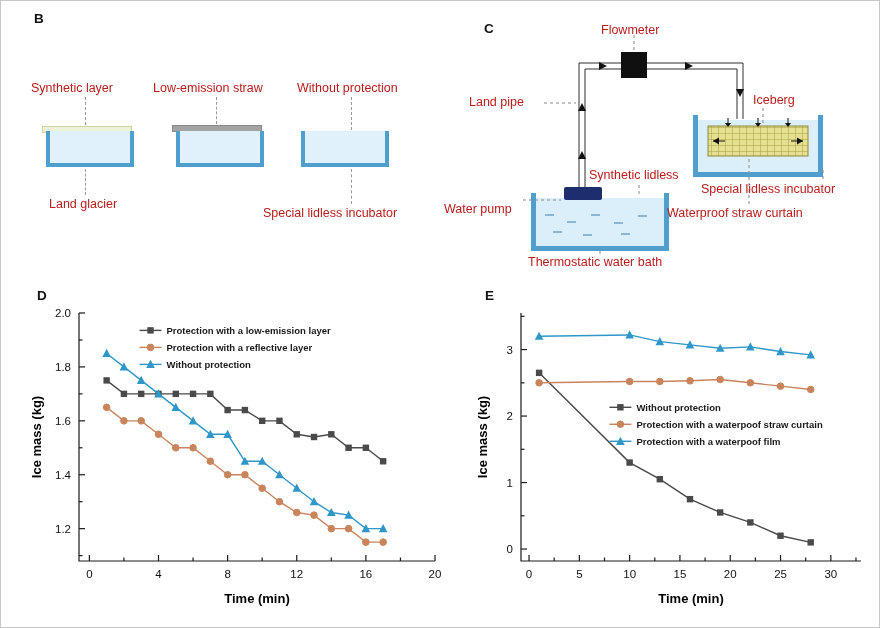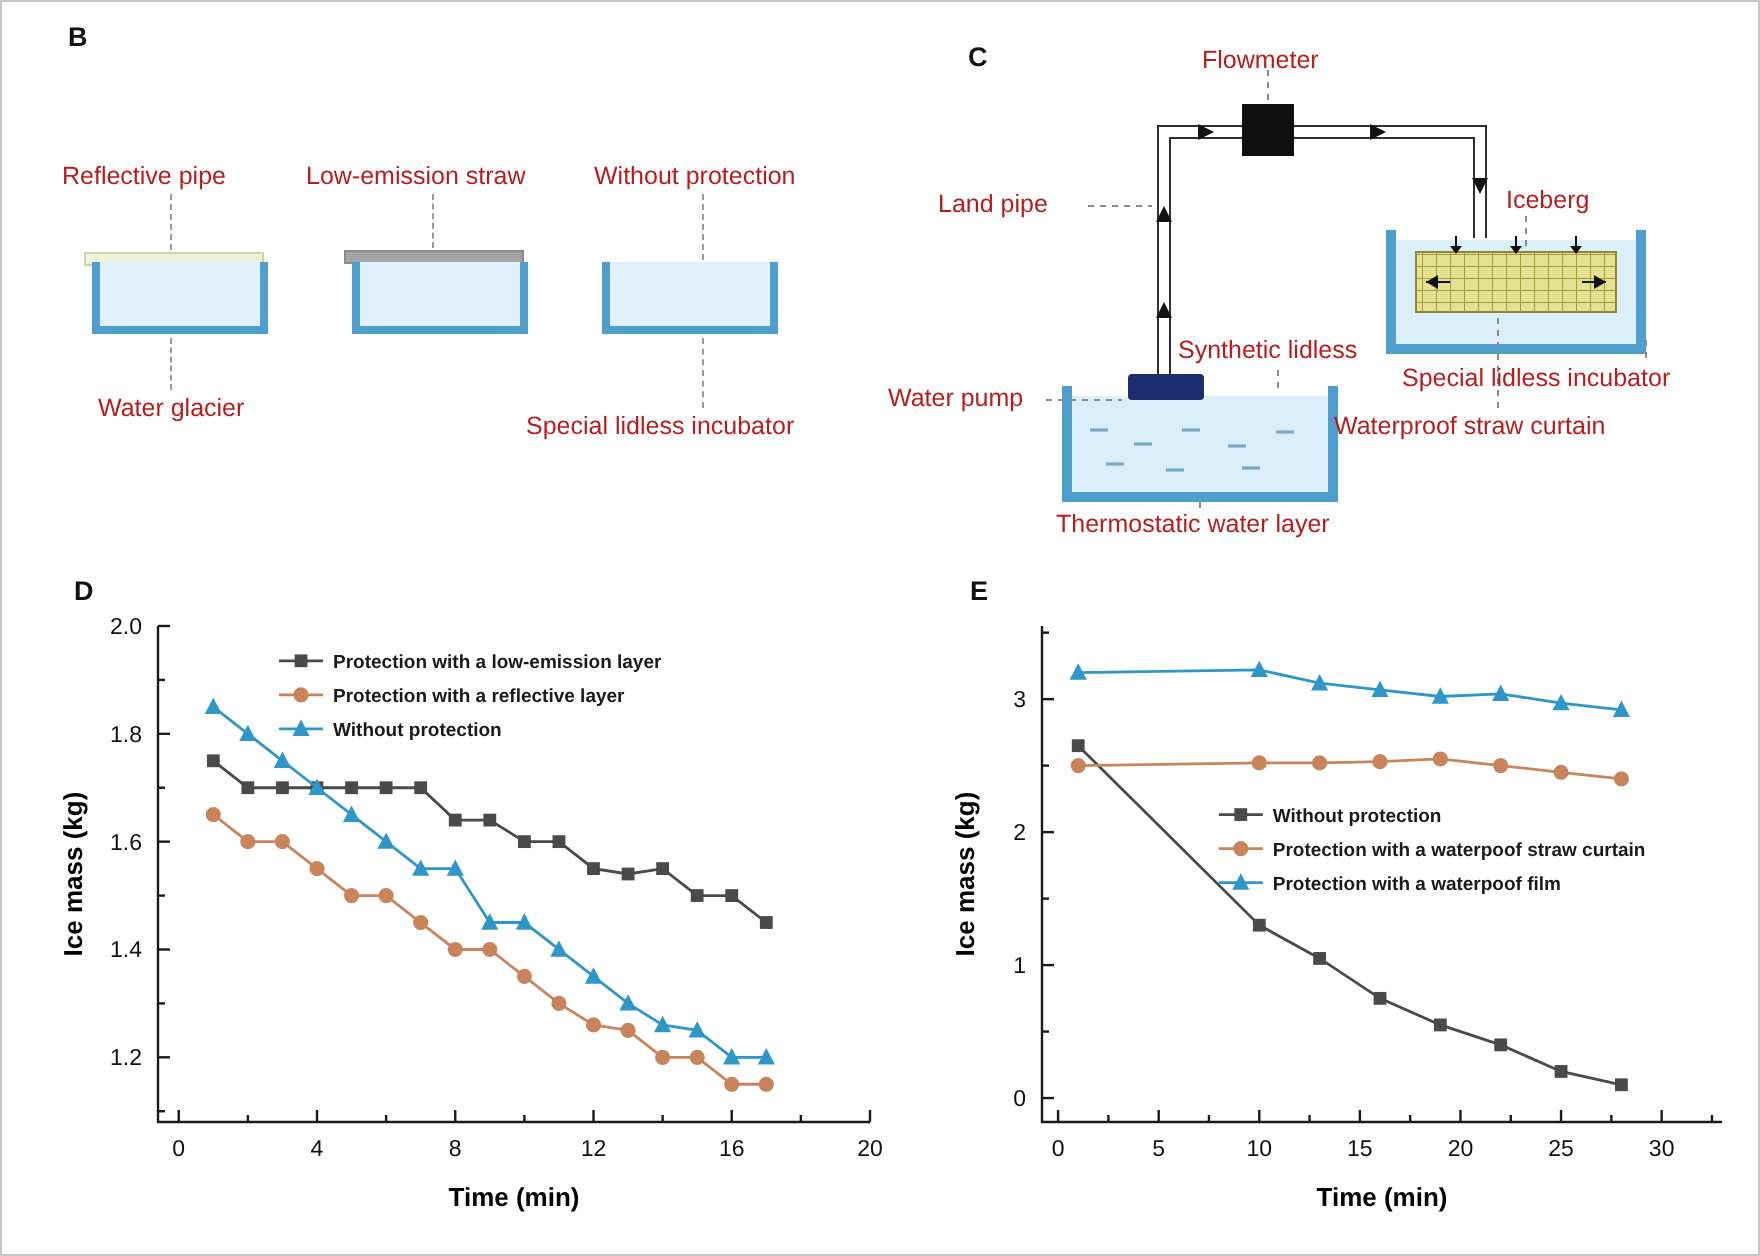--- a/index.html
+++ b/index.html
@@ -18,39 +18,39 @@
   svg text{font-family:"Liberation Sans",sans-serif;}
 </style>
 </head>
 <body>
 
 <div class="stage">
 
   <div>
     <div class="plet" style="left:33px;top:10px">B</div>
 
-    <div class="lbl" style="left:30px;top:80px">Reflective pipe</div>
+    <div class="lbl" style="left:30px;top:80px">Synthetic layer</div>
     <div class="lbl" style="left:152px;top:80px">Low-emission straw</div>
     <div class="lbl" style="left:296px;top:80px">Without protection</div>
 
     <div class="vlead" style="left:84px;top:96px;height:28px"></div>
     <div class="vlead" style="left:215px;top:96px;height:27px"></div>
     <div class="vlead" style="left:350px;top:96px;height:33px"></div>
 
     <div class="strip strip-reflective" style="left:41px;top:125px"></div>
     <div class="strip strip-gray" style="left:171px;top:124px"></div>
 
     <div class="tub" style="left:45px;top:130px"></div>
     <div class="tub" style="left:175px;top:130px"></div>
     <div class="tub" style="left:300px;top:130px"></div>
 
     <div class="vlead" style="left:84px;top:168px;height:26px"></div>
     <div class="vlead" style="left:350px;top:168px;height:35px"></div>
 
-    <div class="lbl" style="left:48px;top:196px">Water glacier</div>
+    <div class="lbl" style="left:48px;top:196px">Land glacier</div>
     <div class="lbl" style="left:262px;top:205px">Special lidless incubator</div>
   </div>
 
   <div>
     <div class="plet" style="left:483px;top:20px">C</div>
 
     <svg class="abs" width="445" height="260" viewBox="0 0 445 260" style="left:430px;top:18px">
       <defs>
         <pattern id="straw" width="7" height="6" patternUnits="userSpaceOnUse">
           <rect width="7" height="6" fill="#e6e093"></rect>
@@ -122,22 +122,22 @@
         <line x1="169" y1="232" x2="169" y2="238"></line>
       </g>
     </svg>
 
     <div class="lbl" style="left:600px;top:22px">Flowmeter</div>
     <div class="lbl" style="left:468px;top:94px">Land pipe</div>
     <div class="lbl" style="left:752px;top:92px">Iceberg</div>
     <div class="lbl" style="left:588px;top:167px">Synthetic lidless</div>
     <div class="lbl" style="left:700px;top:181px">Special lidless incubator</div>
     <div class="lbl" style="left:666px;top:205px">Waterproof straw curtain</div>
-    <div class="lbl" style="left:443px;top:191px">Water pump</div>
-    <div class="lbl" style="left:527px;top:254px">Thermostatic water layer</div>
+    <div class="lbl" style="left:443px;top:201px">Water pump</div>
+    <div class="lbl" style="left:527px;top:254px">Thermostatic water bath</div>
   </div>
 
   <div class="plet" style="left:36px;top:287px">D</div>
   <svg class="abs" width="424" height="314" style="left:26px;top:296px">
       <g stroke="#1a1a1a" stroke-width="1.2" fill="none">
         <path d="M52 16 L52 264 L408 264"></path>
         <line x1="62.36893203883495" y1="264" x2="62.36893203883495" y2="258"></line>
         <line x1="131.49514563106794" y1="264" x2="131.49514563106794" y2="258"></line>
         <line x1="200.62135922330097" y1="264" x2="200.62135922330097" y2="258"></line>
         <line x1="269.747572815534" y1="264" x2="269.747572815534" y2="258"></line>

